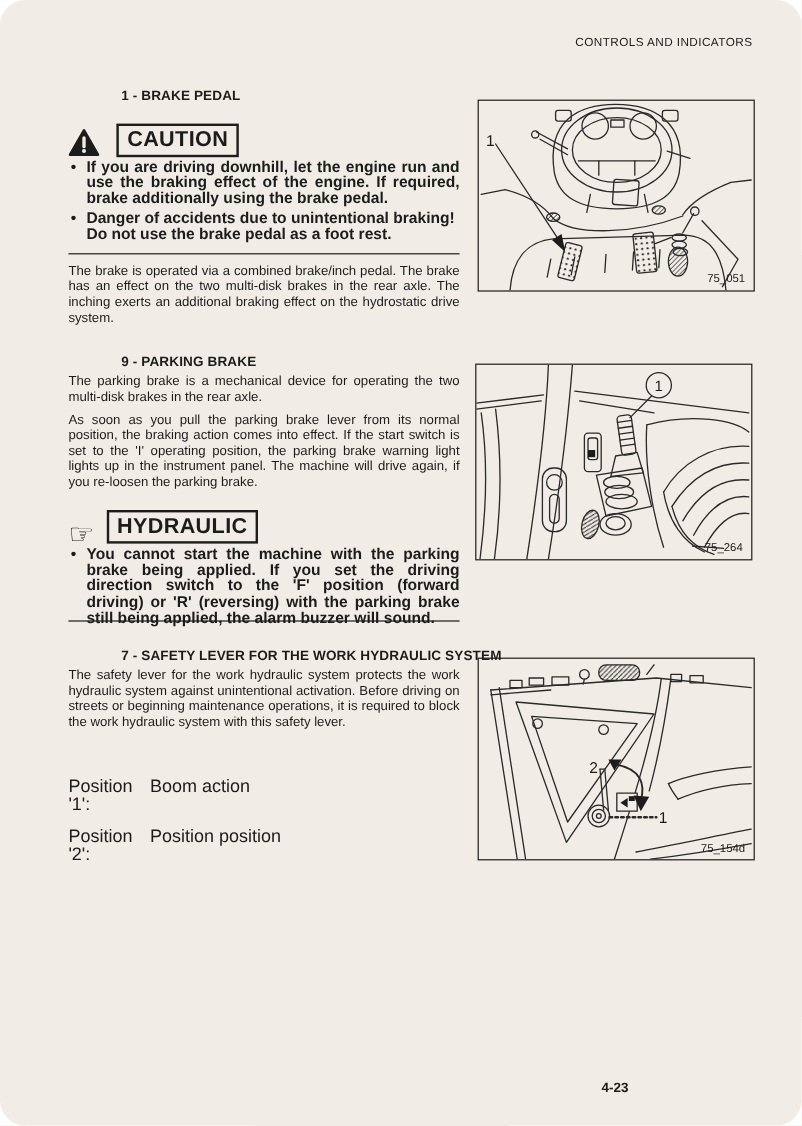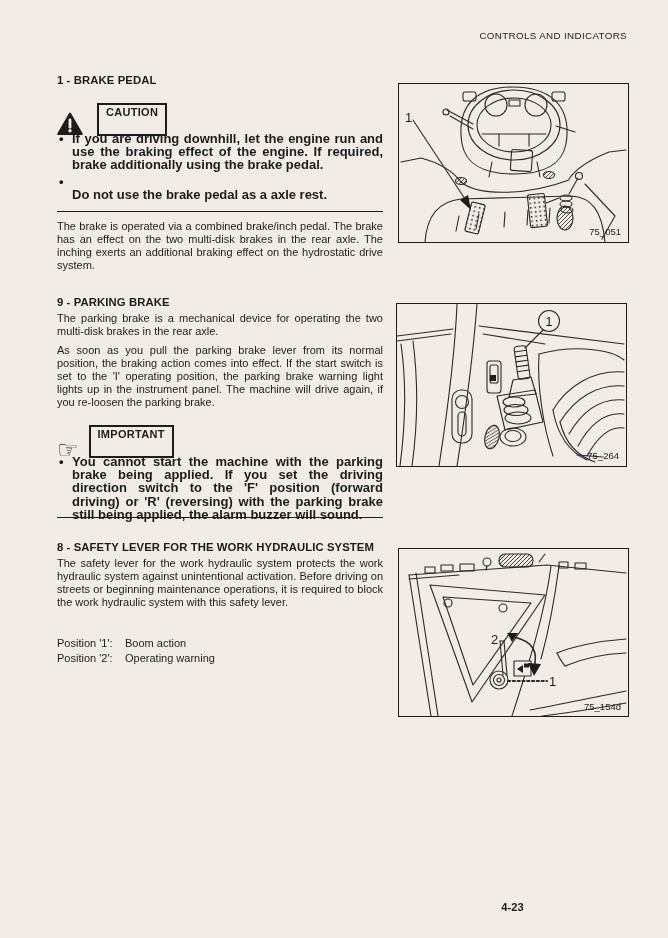--- a/index.html
+++ b/index.html
@@ -1,33 +1,34 @@
 <!DOCTYPE html>
 <html><head>
 <meta charset="utf-8">
 <style>
   html,body{margin:0;padding:0;}
   .page{
     position:relative;width:668px;height:938px;overflow:hidden;
     background:#f1ede6;color:#1c1c1c;
     font-family:"Liberation Sans",sans-serif;
+    border-radius:21px;
   }
   .abs{position:absolute;}
   .col{left:57px;width:326px;}
   .header-title{top:30px;left:398px;width:229px;text-align:right;font-size:9.8px;letter-spacing:.35px;}
-  .sec-title{font-size:11.3px;font-weight:bold;letter-spacing:.1px;}
+  .sec-title{font-size:11.3px;font-weight:bold;letter-spacing:.1px;margin-left:44px;}
   .sign-row{display:flex;align-items:flex-end;gap:14px;}
-  .sign-box{border:2px solid #1c1c1c;padding:2px 7px 16px;font-weight:bold;font-size:11px;letter-spacing:.3px;line-height:1;background:transparent;}
+  .sign-box{border:2px solid #1c1c1c;padding:2px 7px 4px;font-weight:bold;font-size:18px;letter-spacing:.3px;line-height:1;background:transparent;}
   .hand{font-family:"DejaVu Sans",sans-serif;font-size:24px;line-height:20px;transform:translateY(2px);}
   .blist{list-style:none;margin:0;padding:0;}
   .blist li{position:relative;padding-left:15px;font-weight:bold;font-size:13px;line-height:13.2px;text-align:justify;margin-bottom:3px;}
   .blist li::before{content:"•";position:absolute;left:2px;top:0;}
   .body-p{font-size:11px;line-height:13px;text-align:justify;}
   .rule{border-top:1.4px solid #1c1c1c;height:0;}
-  .pos-row{display:flex;font-size:11px;line-height:15px;}
+  .pos-row{display:flex;font-size:15px;line-height:15px;margin-top:12px;}
   .pos-label{width:68px;flex:0 0 68px;}
   .figure{border:1.5px solid #1c1c1c;background:transparent;}
   .figure svg{display:block;}
   .page-number{top:901px;left:398px;width:229px;text-align:center;font-size:11.2px;font-weight:bold;}
   svg text{font-family:"Liberation Sans",sans-serif;fill:#1c1c1c;}
   .lineart{stroke:#2a2a2a;stroke-width:1.1;fill:none;stroke-linecap:round;stroke-linejoin:round;}
 </style>
 </head>
 <body>
 
@@ -42,55 +43,55 @@
       <path d="M13,1.5 L24.8,22 L1.2,22 Z" fill="#1c1c1c" stroke="#1c1c1c" stroke-width="2" stroke-linejoin="round"></path>
       <path d="M13,8 L13,15.2" stroke="#f1ede6" stroke-width="2.8" stroke-linecap="round"></path>
       <circle cx="13" cy="18.8" r="1.7" fill="#f1ede6"></circle>
     </svg>
     <span class="sign-box">CAUTION</span>
   </div>
 
   <ul class="blist abs col" style="top:132px">
     <li>If you are driving downhill, let the engine run and use the braking effect of the engine. If required, brake additionally using the brake pedal.</li>
     <li>
-      <br>
-      <span>Do not use the brake pedal as a axle rest.</span>
+      <span>Danger of accidents due to unintentional braking!</span><br>
+      <span>Do not use the brake pedal as a foot rest.</span>
     </li>
   </ul>
 
   <div class="abs col rule" style="top:211px"></div>
 
   <div class="abs col body-p" style="top:220px">The brake is operated via a combined brake/inch pedal. The brake has an effect on the two multi-disk brakes in the rear axle. The inching exerts an additional braking effect on the hydrostatic drive system.</div>
 
   <div class="abs col sec-title" style="top:296px">9 - PARKING BRAKE</div>
   <div class="abs col body-p" style="top:312px">The parking brake is a mechanical device for operating the two multi-disk brakes in the rear axle.</div>
   <div class="abs col body-p" style="top:344px">As soon as you pull the parking brake lever from its normal position, the braking action comes into effect. If the start switch is set to the 'I' operating position, the parking brake warning light lights up in the instrument panel. The machine will drive again, if you re-loosen the parking brake.</div>
 
   <div class="abs col sign-row" style="top:425px;gap:10px">
     <span class="hand">☞</span>
-    <span class="sign-box">IMPORTANT</span>
+    <span class="sign-box">HYDRAULIC</span>
   </div>
 
   <ul class="blist abs col" style="top:455px">
     <li>You cannot start the machine with the parking brake being applied. If you set the driving direction switch to the 'F' position (forward driving) or 'R' (reversing) with the parking brake still being applied, the alarm buzzer will sound.</li>
   </ul>
 
   <div class="abs col rule" style="top:517px"></div>
 
-  <div class="abs col sec-title" style="top:541px">8 - SAFETY LEVER FOR THE WORK HYDRAULIC SYSTEM</div>
+  <div class="abs col sec-title" style="top:541px">7 - SAFETY LEVER FOR THE WORK HYDRAULIC SYSTEM</div>
   <div class="abs col body-p" style="top:557px">The safety lever for the work hydraulic system protects the work hydraulic system against unintentional activation. Before driving on streets or beginning maintenance operations, it is required to block the work hydraulic system with this safety lever.</div>
 
   <div class="abs col" style="top:636px">
     <div class="pos-row">
       <span class="pos-label">Position '1':</span>
       <span>Boom action</span>
     </div>
     <div class="pos-row">
       <span class="pos-label">Position '2':</span>
-      <span>Operating warning</span>
+      <span>Position position</span>
     </div>
   </div>
 
   <div class="abs figure" style="left:398px;top:83px;width:229px;height:158px">
     <svg width="229" height="158" viewBox="0 0 229 158">
       <defs>
         <pattern id="dots1" width="4.5" height="4.5" patternUnits="userSpaceOnUse">
             <circle cx="1.6" cy="1.6" r="0.9" fill="#2a2a2a"></circle>
           </pattern>
         <pattern id="hatch1" width="4" height="4" patternUnits="userSpaceOnUse">

